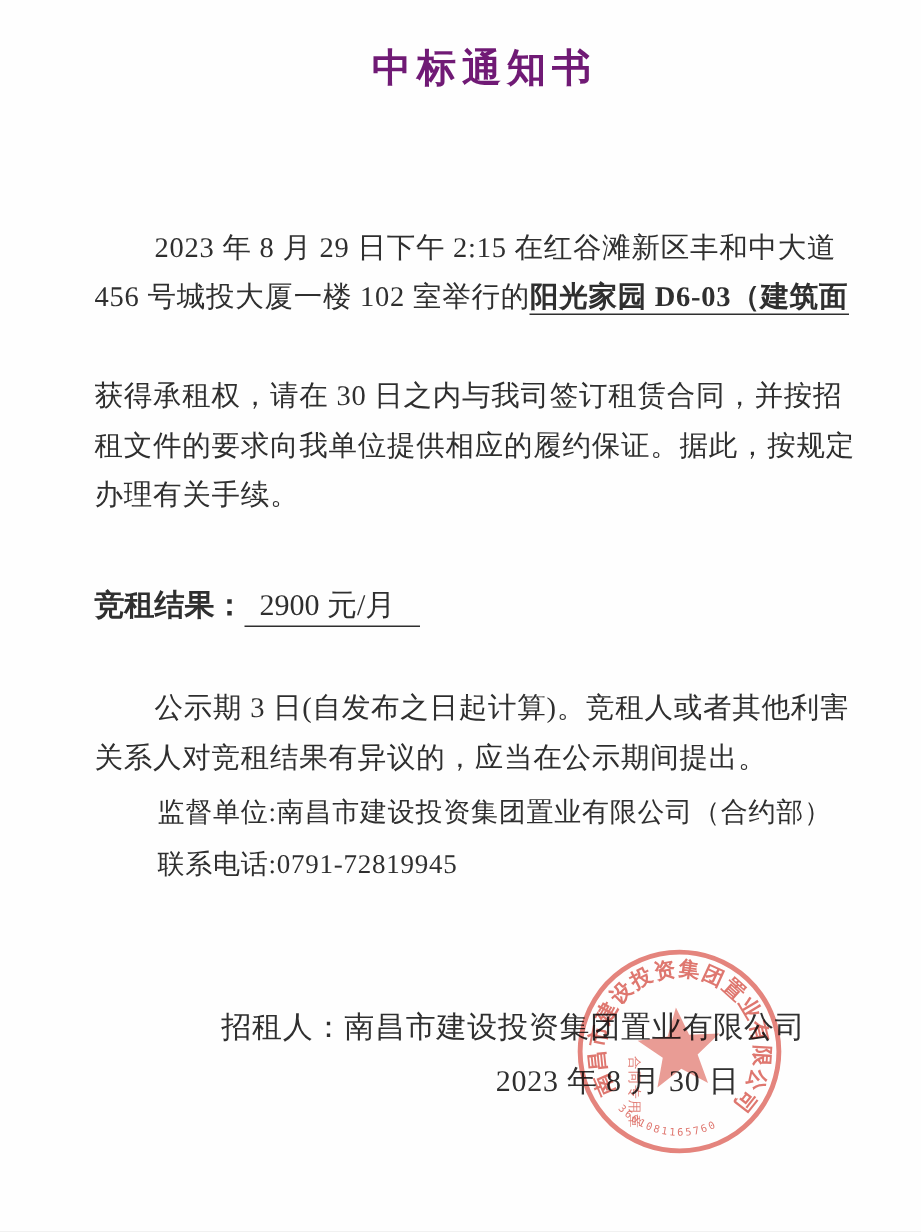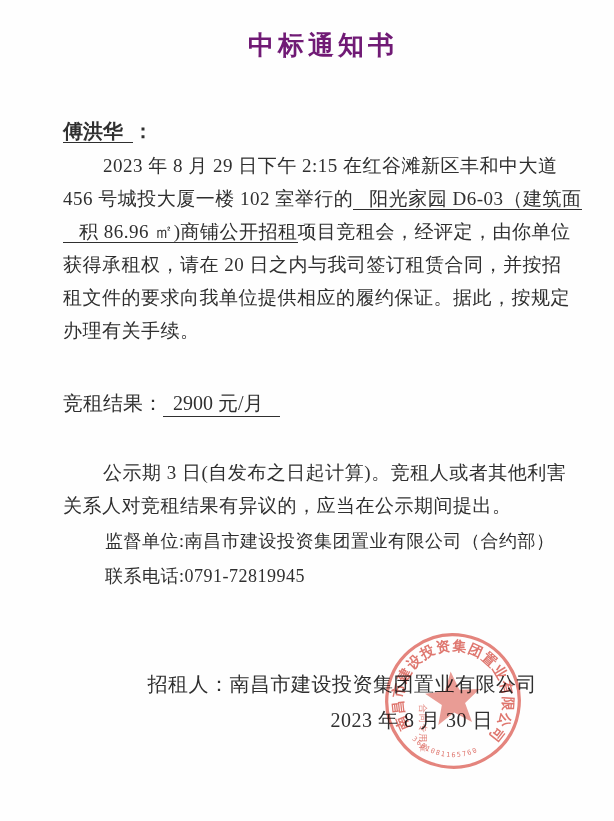--- a/index.html
+++ b/index.html
@@ -21,47 +21,45 @@
   }
   .just{text-align:justify;text-align-last:justify;}
   .indent{padding-left:40px;width:447px;font-family:Liberation Serif, serif;}
   .title{
     position:absolute;top:28px;left:16px;width:614px;
     text-align:center;font-size:26px;font-weight:700;
     letter-spacing:4px;color:#701a75;
   }
   .salutation{position:absolute;top:118px;left:63px;font-size:20px;font-weight:700;}
   .u-name{border-bottom:1.5px solid #2f2f2f;padding-right:10px;}
-  .em-u{font-weight:400;border-bottom:1.5px solid #2f2f2f;padding-left:16px;}
+  .em-u{font-weight:700;border-bottom:1.5px solid #2f2f2f;}
   .result-line{position:absolute;top:390px;left:63px;font-size:20px;}
-  .result-label{font-weight:400;}
+  .result-label{font-weight:700;}
   .result-value{border-bottom:1.5px solid #2f2f2f;padding:0 16px 2px 10px;}
   .sig{position:absolute;font-size:20px;letter-spacing:0.5px;white-space:nowrap;text-align:center;}
   .small18{font-size:18px;}
   .stamp{
     position:absolute;left:381px;top:629px;width:144px;height:144px;
     mix-blend-mode:multiply;opacity:0.88;pointer-events:none;
   }
 </style>
 </head>
 <body>
 
 <div class="page">
 
   <div class="title">中标通知书</div>
 
-  <div class="salutation"><span class="u-name">傅洪华</span><span>：</span></div>
 
   <div class="line just indent" style="top:151px"><span>2023 年 8 月 29 日下午 2:15 在红谷滩新区丰和中大道</span></div>
 
   <div class="line just" style="top:184px"><span>456 号城投大厦一楼 102 室举行的</span><span class="em-u">阳光家园 D6-03（建筑面</span></div>
 
-  <div class="line just" style="top:217px"><span class="em-u">积 86.96 ㎡)商铺公开招租</span><span>项目竞租会，经评定，由你单位</span></div>
 
-  <div class="line just" style="top:250px"><span>获得承租权，请在 20 日之内与我司签订租赁合同，并按招</span></div>
+  <div class="line just" style="top:250px"><span>获得承租权，请在 30 日之内与我司签订租赁合同，并按招</span></div>
 
   <div class="line" style="top:316px"><span>办理有关手续。</span></div>
 
   <div class="line just" style="top:283px"><span>租文件的要求向我单位提供相应的履约保证。据此，按规定</span></div>
 
   <div class="result-line"><span class="result-label">竞租结果：</span><span class="result-value">2900 元/月</span></div>
 
   <div class="line just indent" style="top:458px"><span>公示期 3 日(自发布之日起计算)。竞租人或者其他利害</span></div>
 
   <div class="line" style="top:491px"><span>关系人对竞租结果有异议的，应当在公示期间提出。</span></div>

